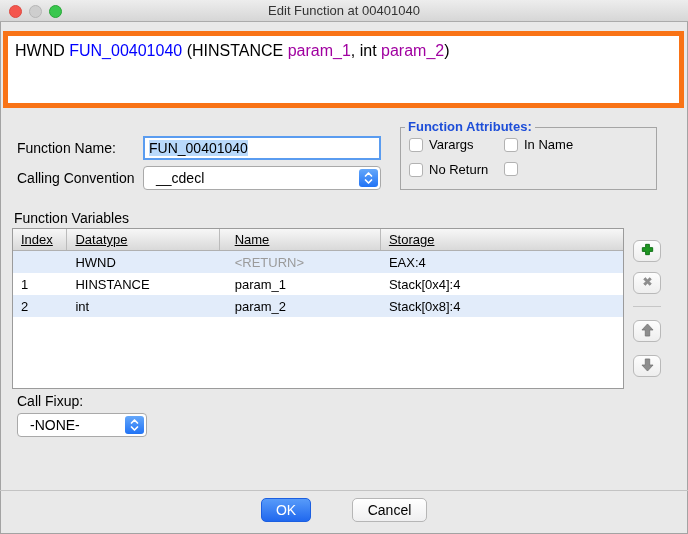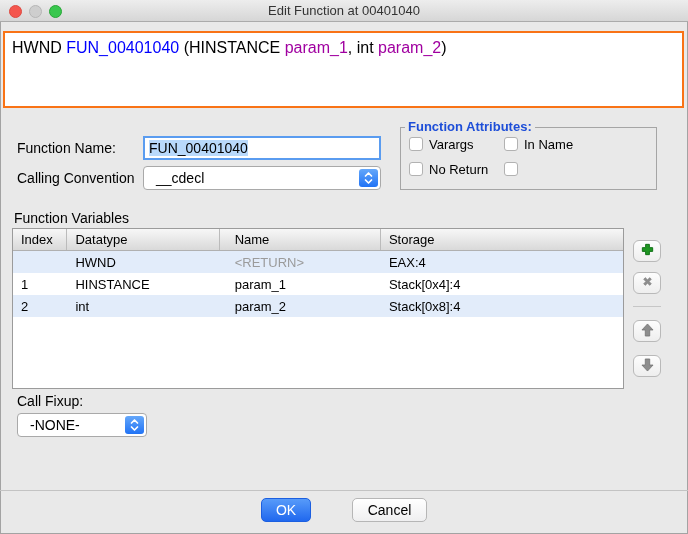--- a/index.html
+++ b/index.html
@@ -24,21 +24,21 @@
     text-align:center; line-height:22px; font-size:13px; color:#333;
   }
   .light { position:absolute; top:5px; width:13px; height:13px; border-radius:50%; }
   .light.red   { left:9px;  background:#f4564d; border:1px solid #dd4a42; }
   .light.gray  { left:29px; background:#cecece; border:1px solid #b6b6b6; }
   .light.green { left:49px; background:#39c74e; border:1px solid #27a637; }
 
   
   .sig-panel {
     position:absolute; left:3px; top:31px; width:681px; height:77px;
-    background:#ffffff; border:2px solid #f97316;
+    background:#ffffff; border:5px solid #f97316;
     padding:6px 7px; font-size:16px; color:#000; white-space:pre-wrap;
   }
   .sig-fn    { color:#0000ff; }
   .sig-param { color:#a000a0; }
 
   
   .lbl { position:absolute; font-size:14px; color:#000; }
 
   
   .name-field {
@@ -64,35 +64,36 @@
 
   
   .attr-group {
     position:absolute; left:400px; top:127px; width:257px; height:63px;
     border:1px solid #a5a5a5;
   }
   .attr-legend {
     position:absolute; left:4px; top:-9px; background:#e9e9e9; padding:0 3px;
     font-size:13px; font-weight:bold; color:#1d4ed8;
   }
-  .cbrow { position:absolute; display:flex; align-items:flex-start; gap:6px; font-size:13px; }
+  .cbrow { position:absolute; display:flex; align-items:center; gap:6px; font-size:13px; }
   .cbbox {
     width:14px; height:14px; background:#fff; border:1px solid #b2b2b2; border-radius:3px;
     flex:0 0 auto;
   }
 
   
   .vars-label { position:absolute; left:14px; top:210px; font-size:14px; }
   .vtable {
     position:absolute; left:12px; top:228px; width:612px; height:161px;
     background:#fff; border:1px solid #9b9b9b; font-size:13px; overflow:hidden;
   }
   .vhead {
     display:flex; height:22px; background:linear-gradient(#f7f7f7,#d9d9d9);
     border-bottom:1px solid #b0b0b0;
+    text-decoration:underline;
   }
   .vhead .hc {
     display:flex; align-items:center; padding-left:8px;
     border-right:1px solid #bbb;
   }
   .vhead .hc:last-child { border-right:none; }
   .vrow { display:flex; height:22px; align-items:center; }
   .vrow.stripe { background:#e2ecfa; }
   .vrow .c { padding-left:8px; overflow:hidden; white-space:nowrap; }
   .cw0 { width:55px; }  .cw1 { width:154px; } .cw2 { width:156px;margin-left:7px; } .cw3 { width:245px; }

